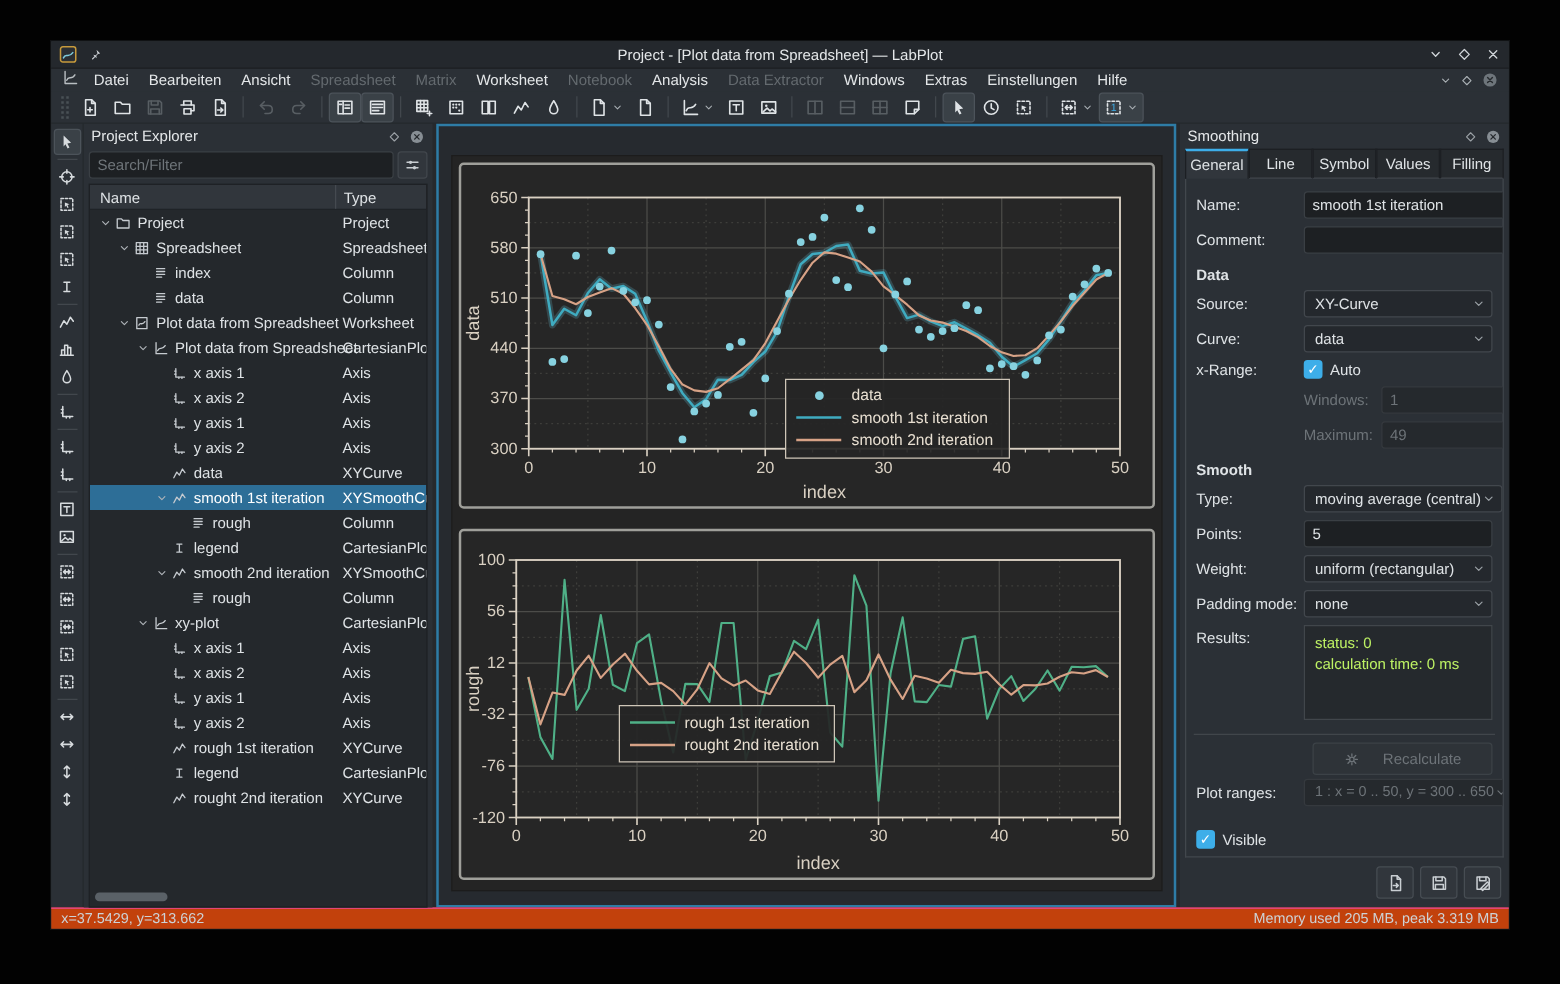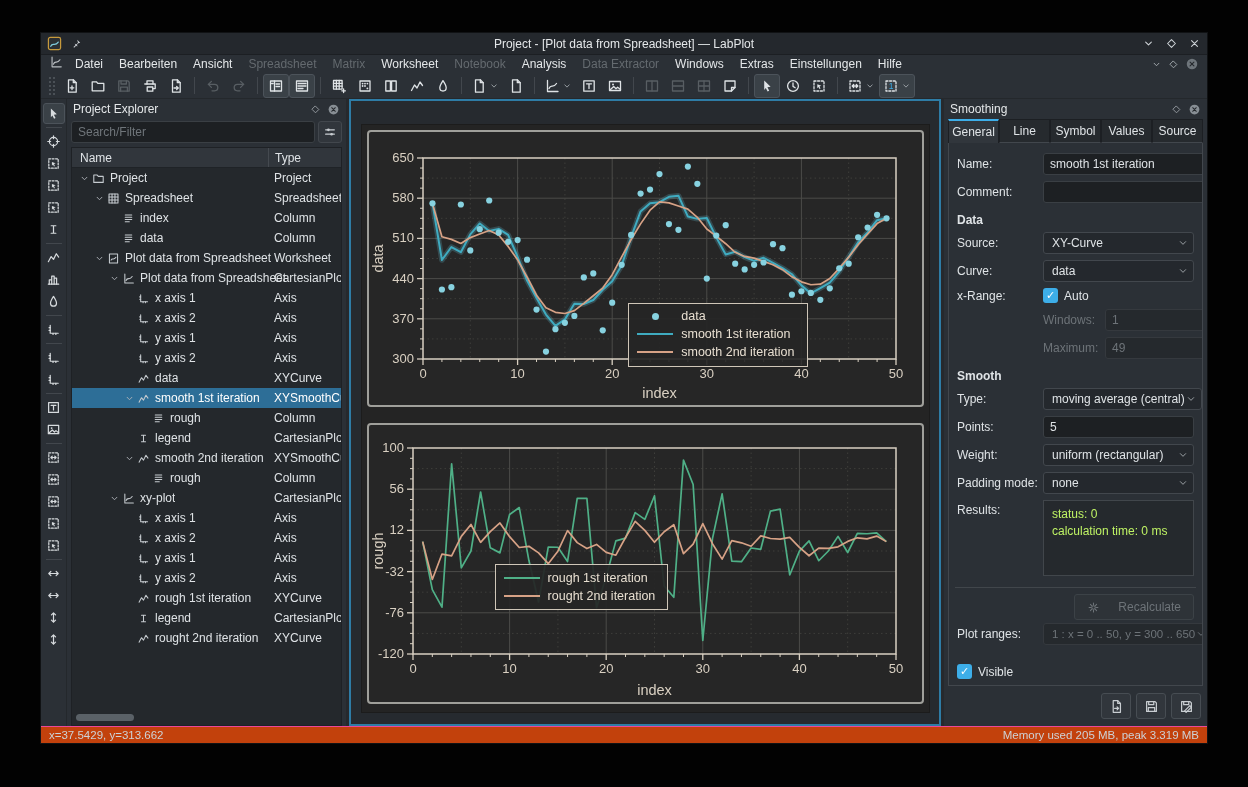--- a/index.html
+++ b/index.html
@@ -95,21 +95,21 @@
   .disabledf::placeholder{color:#6d7378;}
   .checkbox{width:15px;height:15px;border-radius:3px;background:#3daee9;color:#fff;display:flex;align-items:center;justify-content:center;font-size:11px;margin-right:6px;flex:none;}
   .cblabel{font-size:12px;}
   .subrow{display:flex;align-items:center;margin:3px 0 3px 86px;flex:none;}
   .sublabel{width:62px;flex:none;font-size:12px;color:#6d7378;}
   .spin{flex:1;height:22px;display:flex;background:#1d2023;border:1px solid #3a3f44;border-radius:3px;overflow:hidden;}
   .spin input{flex:1;background:transparent;border:none;color:#dfe3e6;font-size:12px;padding:0 6px;font-family:"Liberation Sans",sans-serif;}
   .resultsbox{flex:1;height:76px;border:1px solid #41464b;background:#25292d;padding:5px 8px;font-size:12px;line-height:1.45;color:#bef264;}
   .sepline{height:1px;background:#41464b;margin:8px -2px 6px -2px;flex:none;}
   .recalc-row{display:flex;flex:none;}
-  .recalc-btn{margin-left:auto;height:26px;padding:0 12px;display:flex;align-items:center;gap:18px;background:#2e3338;border:1px solid #3c4247;border-radius:3px;color:#6d7378;font-size:12px;}
+  .recalc-btn{margin-left:auto;height:26px;padding:0 24px;display:flex;align-items:center;gap:18px;background:#2e3338;border:1px solid #3c4247;border-radius:3px;color:#6d7378;font-size:12px;}
   .visible-row{display:flex;align-items:center;margin-top:auto;flex:none;padding-top:8px;}
   .cfgbtns{flex:none;display:flex;justify-content:flex-end;gap:5px;padding:7px 6px 0 0;height:40px;}
   .cfg-btn{width:30px;height:26px;background:#31363c;border:1px solid #474d53;border-radius:3px;display:flex;align-items:center;justify-content:center;color:#c9ced2;}
 
   
   .statusbar{height:17px;flex:none;background:#c2410c;border-top:1px solid #ec4899;display:flex;align-items:center;font-size:11.5px;color:#cdd2d6;padding:0 8px;}
   .statusbar .sright{margin-left:auto;}
 </style>
 </head>
 <body>
@@ -1258,21 +1258,21 @@
             <svg class="ic" width="13" height="13" viewBox="0 0 16 16" style="color:#878e94">
                 <use href="#i-xcircle"></use>
               </svg>
           </span>
         </div>
         <div class="tabbar" id="props-tabs">
             <span class="tab active">General</span>
             <span class="tab">Line</span>
             <span class="tab">Symbol</span>
             <span class="tab">Values</span>
-            <span class="tab">Source</span>
+            <span class="tab">Filling</span>
           </div>
         <div class="tabframe">
           <div class="frow">
             <span class="flabel">Name:</span>
             <input class="finput" value="smooth 1st iteration" style="">
           </div>
           <div class="frow">
             <span class="flabel">Comment:</span>
             <input class="finput" value="" style="">
           </div>

